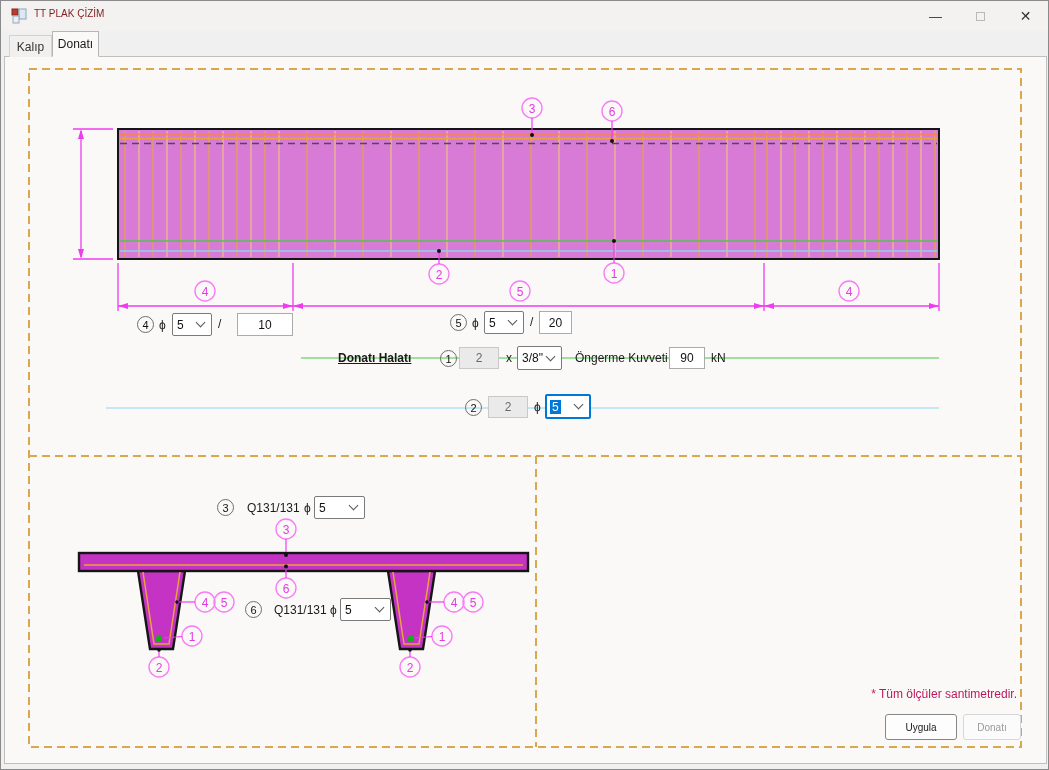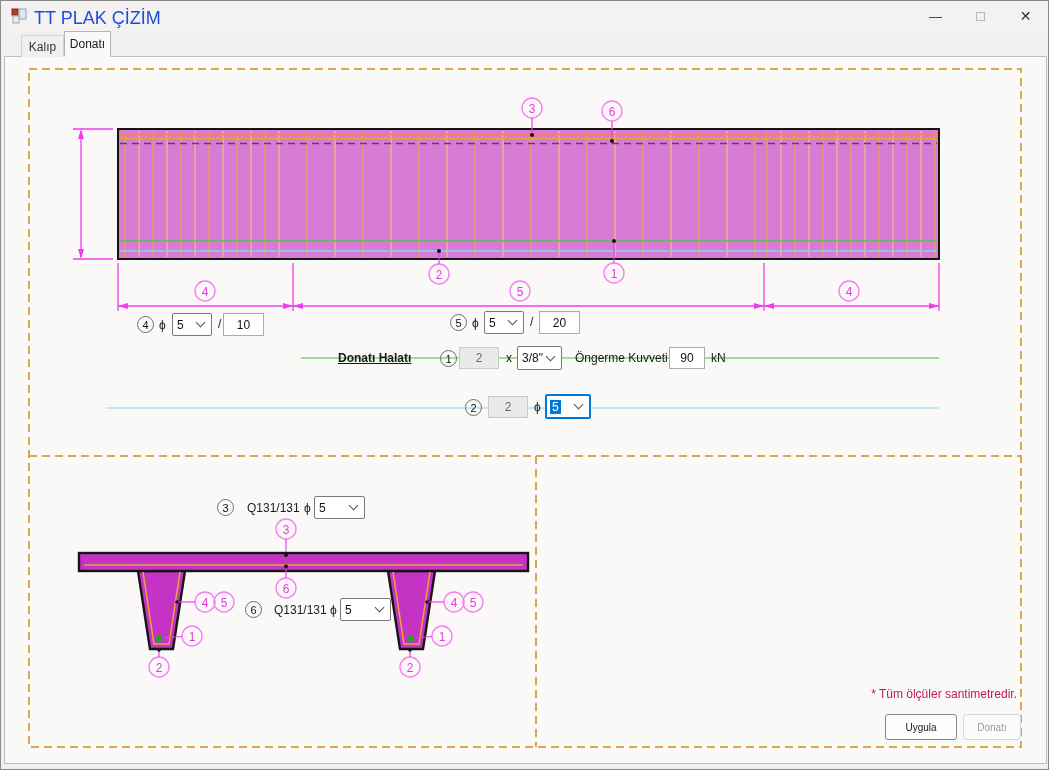--- a/index.html
+++ b/index.html
@@ -3,32 +3,32 @@
 <meta charset="utf-8">
 <style>
   * { box-sizing: border-box; margin: 0; padding: 0; }
   html,body { width:1049px; height:770px; background:#e9e9e9; }
   body { font-family:"Liberation Sans", sans-serif; }
   .window { position:relative; width:1049px; height:770px; background:#f0f0f0;
             border:1px solid #8a8a8a; overflow:hidden; }
   
   .titlebar { position:absolute; left:0; top:0; width:100%; height:30px; background:#f3f2f1; }
   .app-icon { position:absolute; left:10px; top:7px; width:16px; height:16px; }
-  .win-title { position:absolute; left:33px; top:7px; font-size:18px; color:#1d4ed8; }
+  .win-title { position:absolute; left:33px; top:7px; font-size:10px; color:#7f1d1d; }
   .winbtn { position:absolute; top:0; width:45px; height:30px; display:flex; align-items:center;
             justify-content:center; font-size:13px; color:#333; }
   .btn-min { right:90px; }
   .btn-max { right:45px; }
   .btn-max .maxbox { width:9px; height:9px; border:1px solid #b9b9b9; }
   .btn-close { right:0; font-size:14px; }
   
   .tabpage { position:absolute; left:3px; top:55px; width:1043px; height:708px;
              background:#faf9f8; border:1px solid #bfbfbf; }
   .tab { position:absolute; font-size:12px; color:#1a1a1a; display:flex; align-items:center;
-         justify-content:center;margin-left:12px; }
+         justify-content:center; }
   .tab-inactive { left:8px; top:34px; width:43px; height:22px; background:#f1f0ef;
                   border:1px solid #d4d2d0; border-bottom:none; color:#333; }
   .tab-active { left:51px; top:30px; width:47px; height:26px; background:#faf9f8;
                 border:1px solid #b5b5b5; border-bottom:1px solid #faf9f8; z-index:5; }
   
   svg.drawing { position:absolute; left:0; top:0; width:1049px; height:770px; pointer-events:none; }
   
   .abs { position:absolute; }
   .lbl { font-size:12px; color:#1a1a1a; white-space:nowrap; }
   .lbl-bold-u { font-weight:bold; text-decoration:underline; }
@@ -238,30 +238,30 @@
     </g>
   </svg>
 
   <div class="abs ncircle" style="left:136px; top:315px;">4</div>
   <span class="abs lbl" style="left:158px; top:317px;">ϕ</span>
   <div class="abs combo" style="left:171px; top:312px; width:40px; height:23px;">
     <span class="val">5</span>
     <span class="chev"></span>
   </div>
   <span class="abs lbl" style="left:217px; top:316px;">/</span>
-  <input class="abs tbox" style="left: 222px; top: 312px; width: 41px; height: 23px;" value="10">
+  <input class="abs tbox" style="left: 236px; top: 312px; width: 56px; height: 23px;" value="10">
 
   <div class="abs ncircle" style="left:449px; top:313px;">5</div>
   <span class="abs lbl" style="left:471px; top:315px;">ϕ</span>
   <div class="abs combo" style="left:483px; top:310px; width:40px; height:23px;">
     <span class="val">5</span>
     <span class="chev"></span>
   </div>
   <span class="abs lbl" style="left:529px; top:314px;">/</span>
-  <input class="abs tbox" style="left: 538px; top: 310px; width: 41px; height: 23px;" value="20">
+  <input class="abs tbox" style="left: 538px; top: 310px; width: 33px; height: 23px;" value="20">
 
   <span class="abs lbl lbl-bold-u" style="left:337px; top:350px;">Donatı Halatı</span>
   <div class="abs ncircle" style="left:439px; top:349px;">1</div>
   <input class="abs tbox dis" disabled="" style="left: 458px; top: 346px; width: 40px; height: 22px;" value="2">
   <span class="abs lbl" style="left:505px; top:350px;">x</span>
   <div class="abs combo" style="left:516px; top:345px; width:45px; height:24px;">
     <span class="val">3/8"</span>
     <span class="chev"></span>
   </div>
   <span class="abs lbl" style="left:574px; top:350px;">Öngerme Kuvveti :</span>

